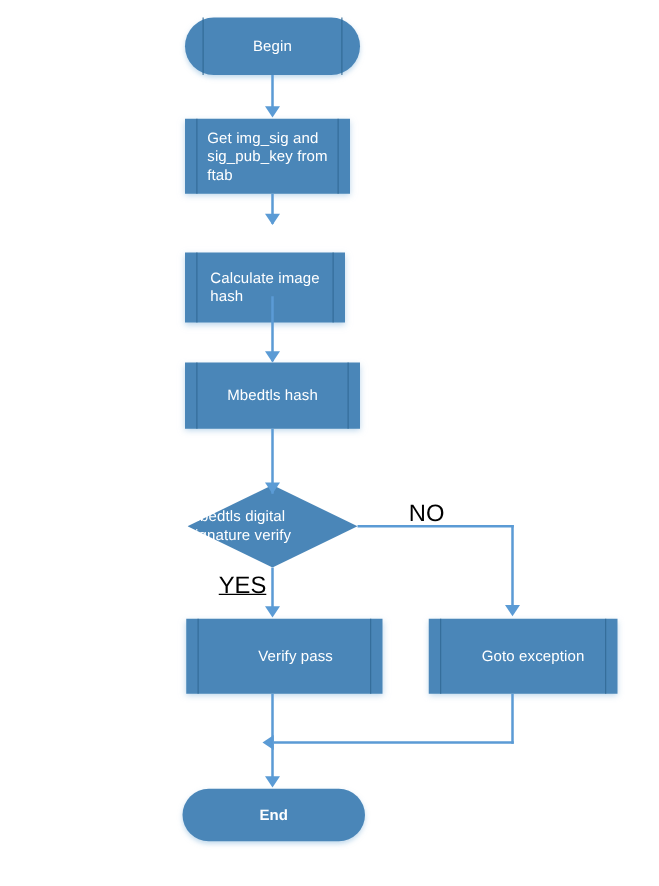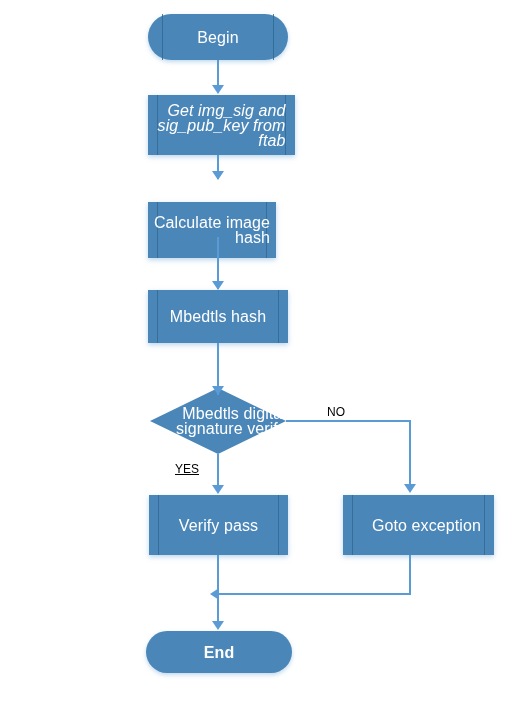--- a/index.html
+++ b/index.html
@@ -14,23 +14,23 @@
     background: #ffffff;
     font-family: "Liberation Sans", sans-serif;
     overflow: hidden;
   }
 
   
   .node-label {
     position: relative;
     z-index: 3;
     color: #ffffff;
-    font-size: 16px;
+    font-size: 12px;
     line-height: 15px;
-    text-align: right;
+    text-align: left;
     white-space: pre-line;
     letter-spacing: 0.1px;
     pointer-events: none;
   }
 
   
   .terminator {
     position: absolute;
     display: flex;
     align-items: center;
@@ -118,39 +118,39 @@
   .arrow-left {
     border-top: 6px solid transparent;
     border-bottom: 6px solid transparent;
     border-right: 9px solid #5b9bd5;
   }
 
   
   .branch-label {
     position: absolute;
     color: #000000;
-    font-size: 12px;
+    font-size: 19px;
     line-height: 16px;
     white-space: nowrap;
     z-index: 4;
   }
 </style>
 </head>
 <body>
 
 <div id="canvas">
 
   <div class="terminator bars" style="left:148px; top:14px; width:140px; height:46px;">
     <span class="node-label">Begin</span>
   </div>
 
   <div class="conn-v" style="left:217px; top:60px; height:28px;"></div>
   <div class="arrow-down" style="left:212px; top:85px;"></div>
 
-  <div class="process" style="left:148px; top:95px; width:147px; height:60px;font-style:italic;">
+  <div class="process" style="left:148px; top:95px; width:132px; height:60px;">
     <span class="node-label">Get img_sig and
 sig_pub_key from
 ftab</span>
   </div>
 
   <div class="conn-v" style="left:217px; top:155px; height:24px;"></div>
   <div class="arrow-down" style="left:212px; top:171px;"></div>
 
   <div class="process" style="left:148px; top:181px; width:128px; height:56px;margin-top:21px;">
     <span class="node-label">Calculate image
@@ -175,21 +175,21 @@
 
   <div class="conn-h" style="left:286px; top:420px; width:125px;"></div>
   <div class="conn-v" style="left:409px; top:420px; height:67px;"></div>
   <div class="arrow-down" style="left:404px; top:484px;"></div>
   <span class="branch-label" style="left:327px; top:404px;">NO</span>
 
   <div class="conn-v" style="left:217px; top:454px; height:36px;"></div>
   <div class="arrow-down" style="left:212px; top:485px;"></div>
   <span class="branch-label" style="left:175px; top:461px;text-decoration:underline;">YES</span>
 
-  <div class="process" style="left:149px; top:495px; width:139px; height:60px;">
+  <div class="process" style="left:149px; top:495px; width:139px; height:60px;padding-left:18px;">
     <span class="node-label">Verify pass</span>
   </div>
 
   <div class="process" style="left:343px; top:495px; width:135px; height:60px;padding-left:16px;">
     <span class="node-label">Goto exception</span>
   </div>
 
   <div class="conn-v" style="left:409px; top:555px; height:40px;"></div>
   <div class="conn-h" style="left:219px; top:593px; width:192px;"></div>
   <div class="arrow-left" style="left:210px; top:588px;"></div>

